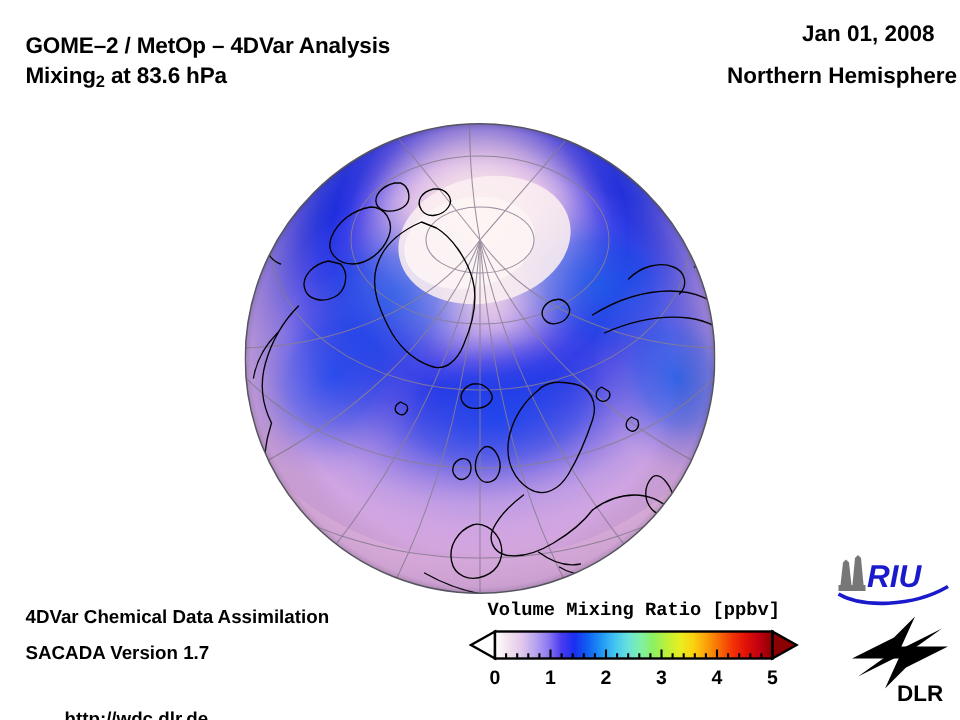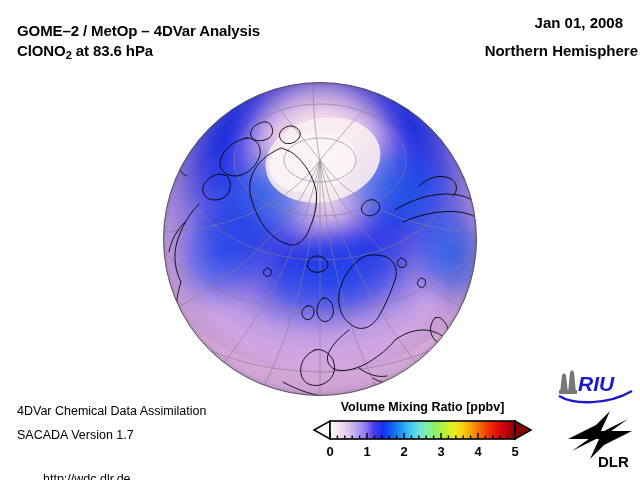--- a/index.html
+++ b/index.html
@@ -64,21 +64,21 @@
     width: 314px;
     height: 314px;
   }
   #globe-svg { display: block; }
 
   
   .footer-line {
     position: absolute;
     left: 17px;
     font-size: 12.5px;
-    font-weight: normal;
+    font-weight: bold;
     white-space: nowrap;
   }
   #footer-line-0 { top: 404px; }
   #footer-line-1 { top: 428px; }
   #footer-line-2 { top: 472px; margin-left: 26px; }
 
   
   #colorbar-block {
     position: absolute;
     left: 310px;
@@ -87,20 +87,21 @@
     height: 70px;
   }
   #colorbar-title {
     position: absolute;
     left: 0; top: 0;
     width: 225px;
     text-align: center;
     font-size: 12.5px;
     font-weight: bold;
     white-space: nowrap;
+    font-family: Liberation Mono, monospace;
   }
   #colorbar-graphic {
     position: absolute;
     left: 0;
     top: 19px;
   }
   #colorbar-ticklabels {
     position: absolute;
     left: 0;
     top: 44px;
@@ -131,21 +132,21 @@
     top: 409px;
     width: 70px;
     height: 62px;
   }
 </style>
 </head>
 <body>
 
 <div id="header-title-line1">GOME–2 / MetOp – 4DVar Analysis</div>
 
-<div id="header-title-line2"><span>ClONO</span><span class="sub">2</span><span> at 83.6 hPa</span></div>
+<div id="header-title-line2"><span>Mixing</span><span class="sub">2</span><span> at 83.6 hPa</span></div>
 
 <div id="header-date">Jan 01, 2008</div>
 <div id="header-hemisphere">Northern Hemisphere</div>
 
 <div id="globe-wrap">
 <svg id="globe-svg" width="314" height="314" viewBox="0 0 314 314" xmlns="http://www.w3.org/2000/svg">
   <defs>
     <clipPath id="globeClip">
       <circle cx="157" cy="157" r="156.5"></circle>
     </clipPath>

